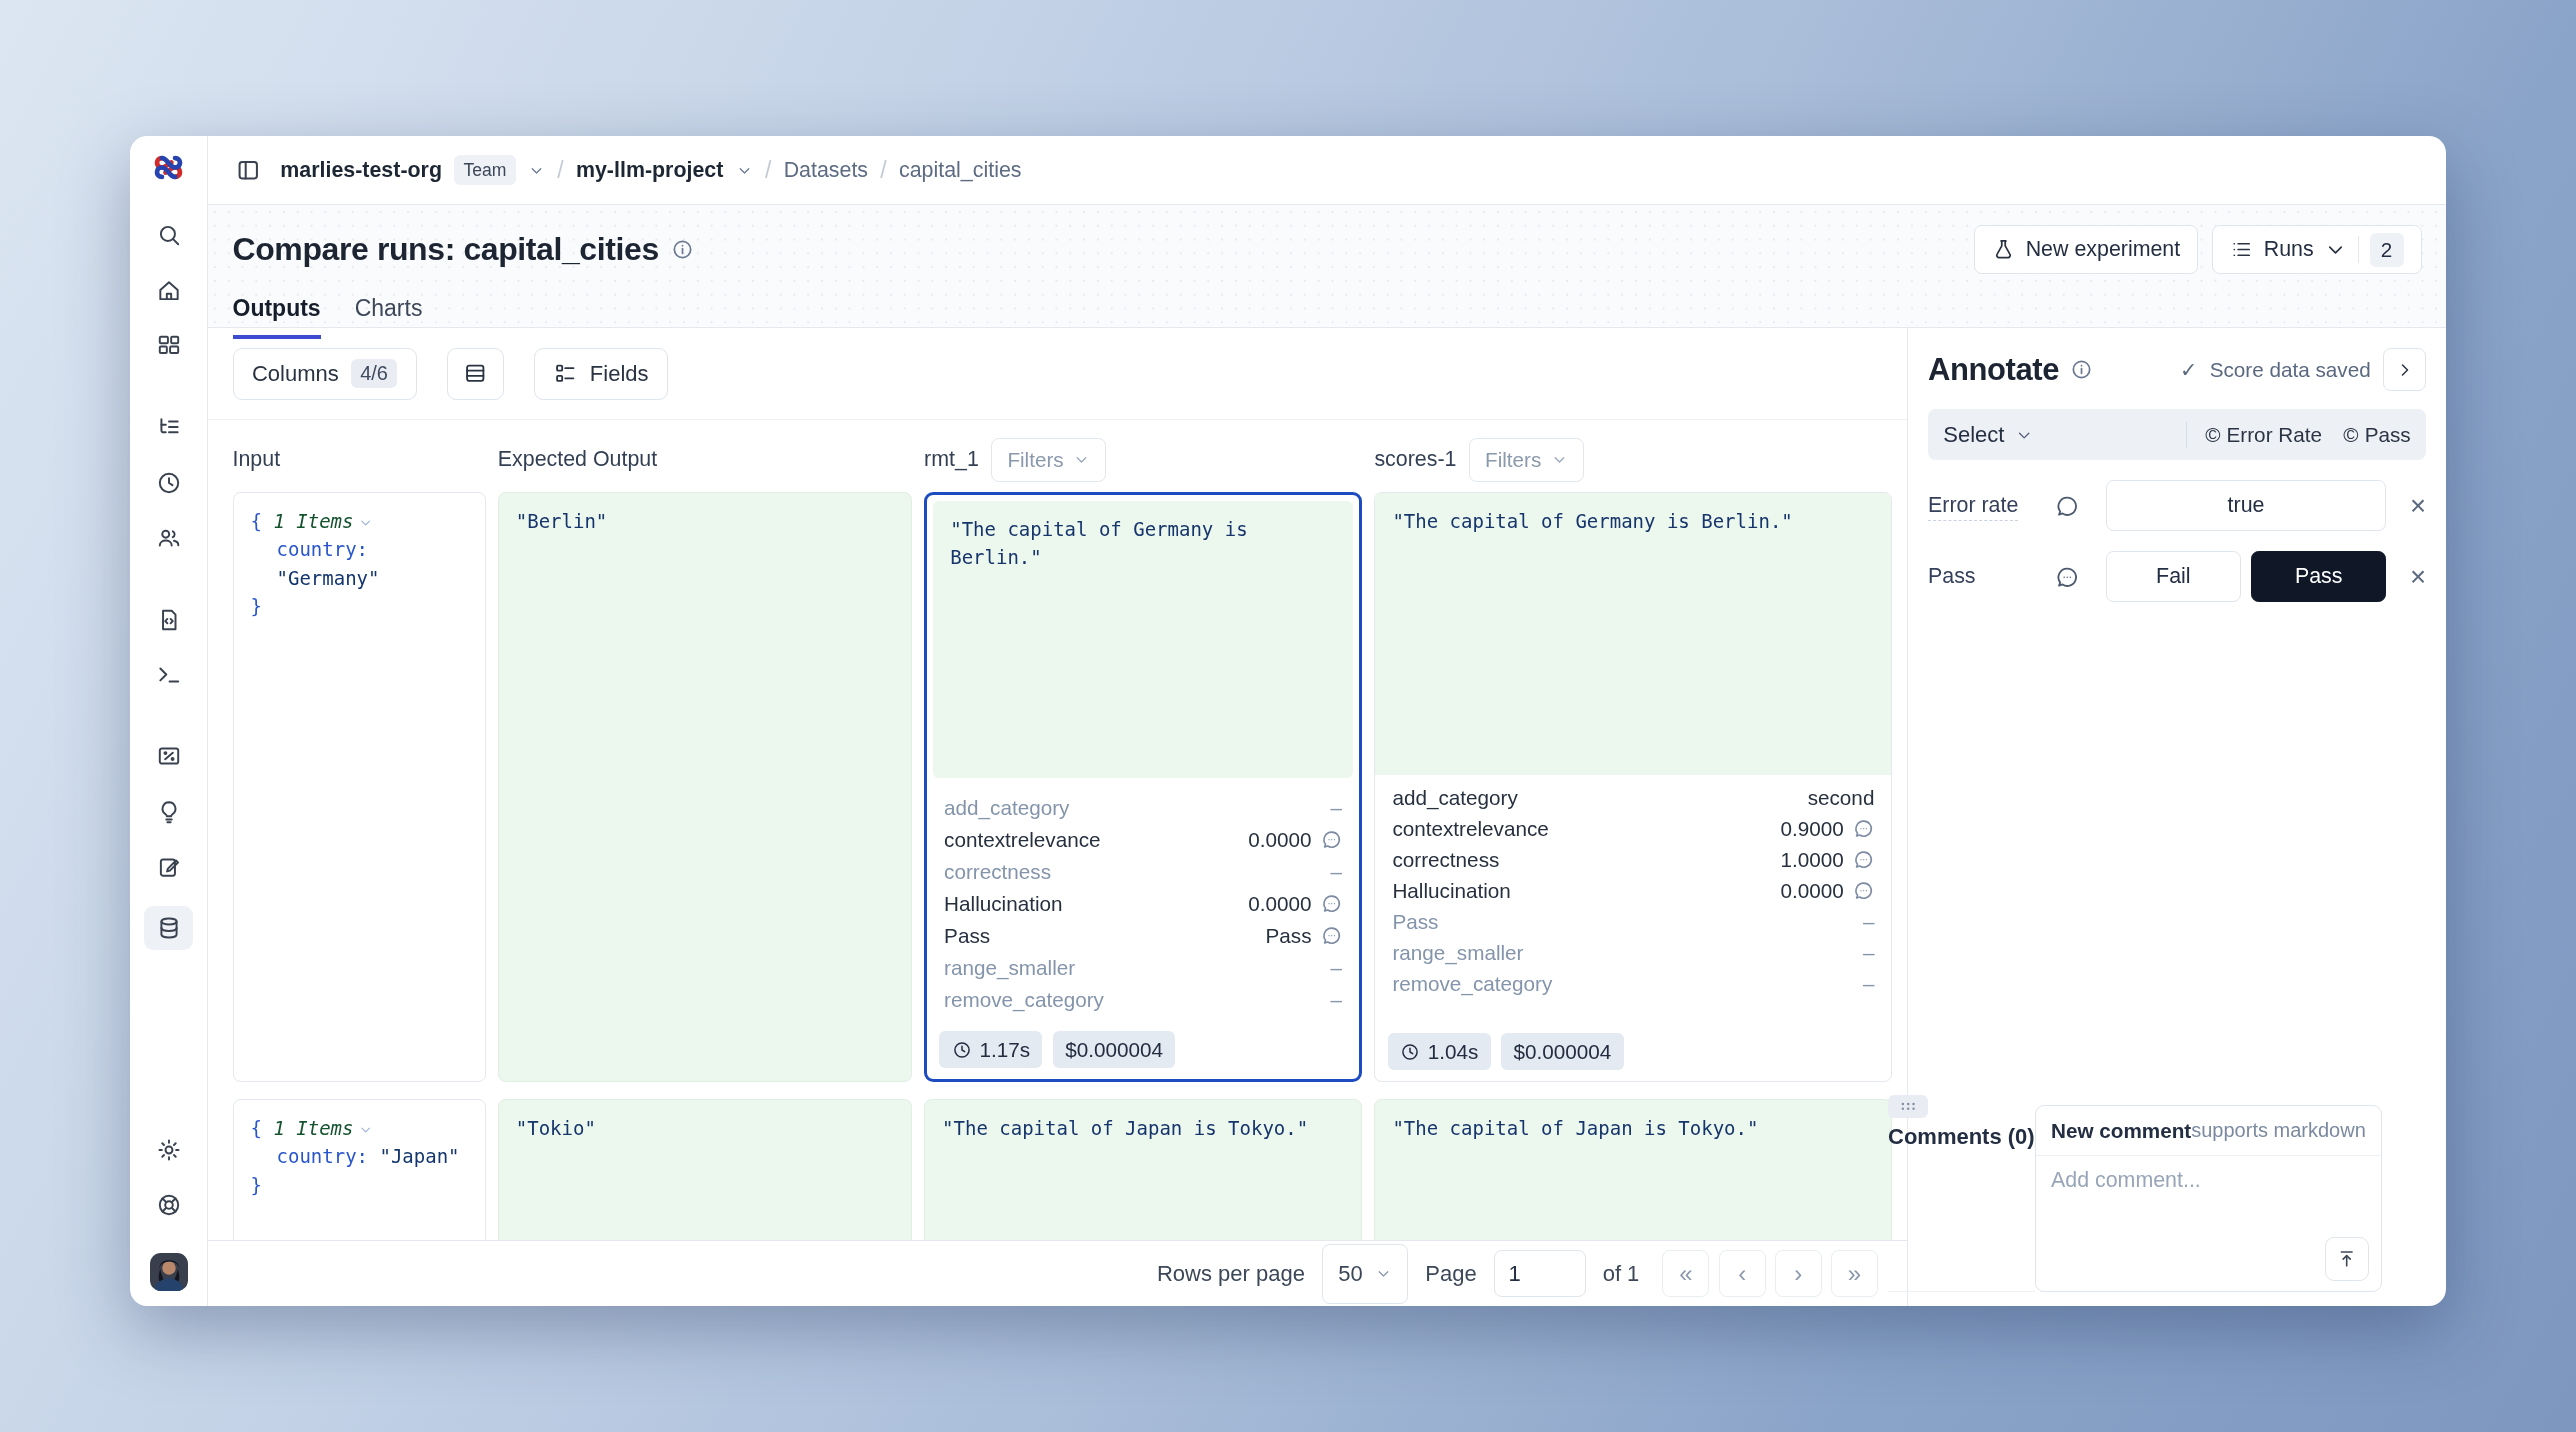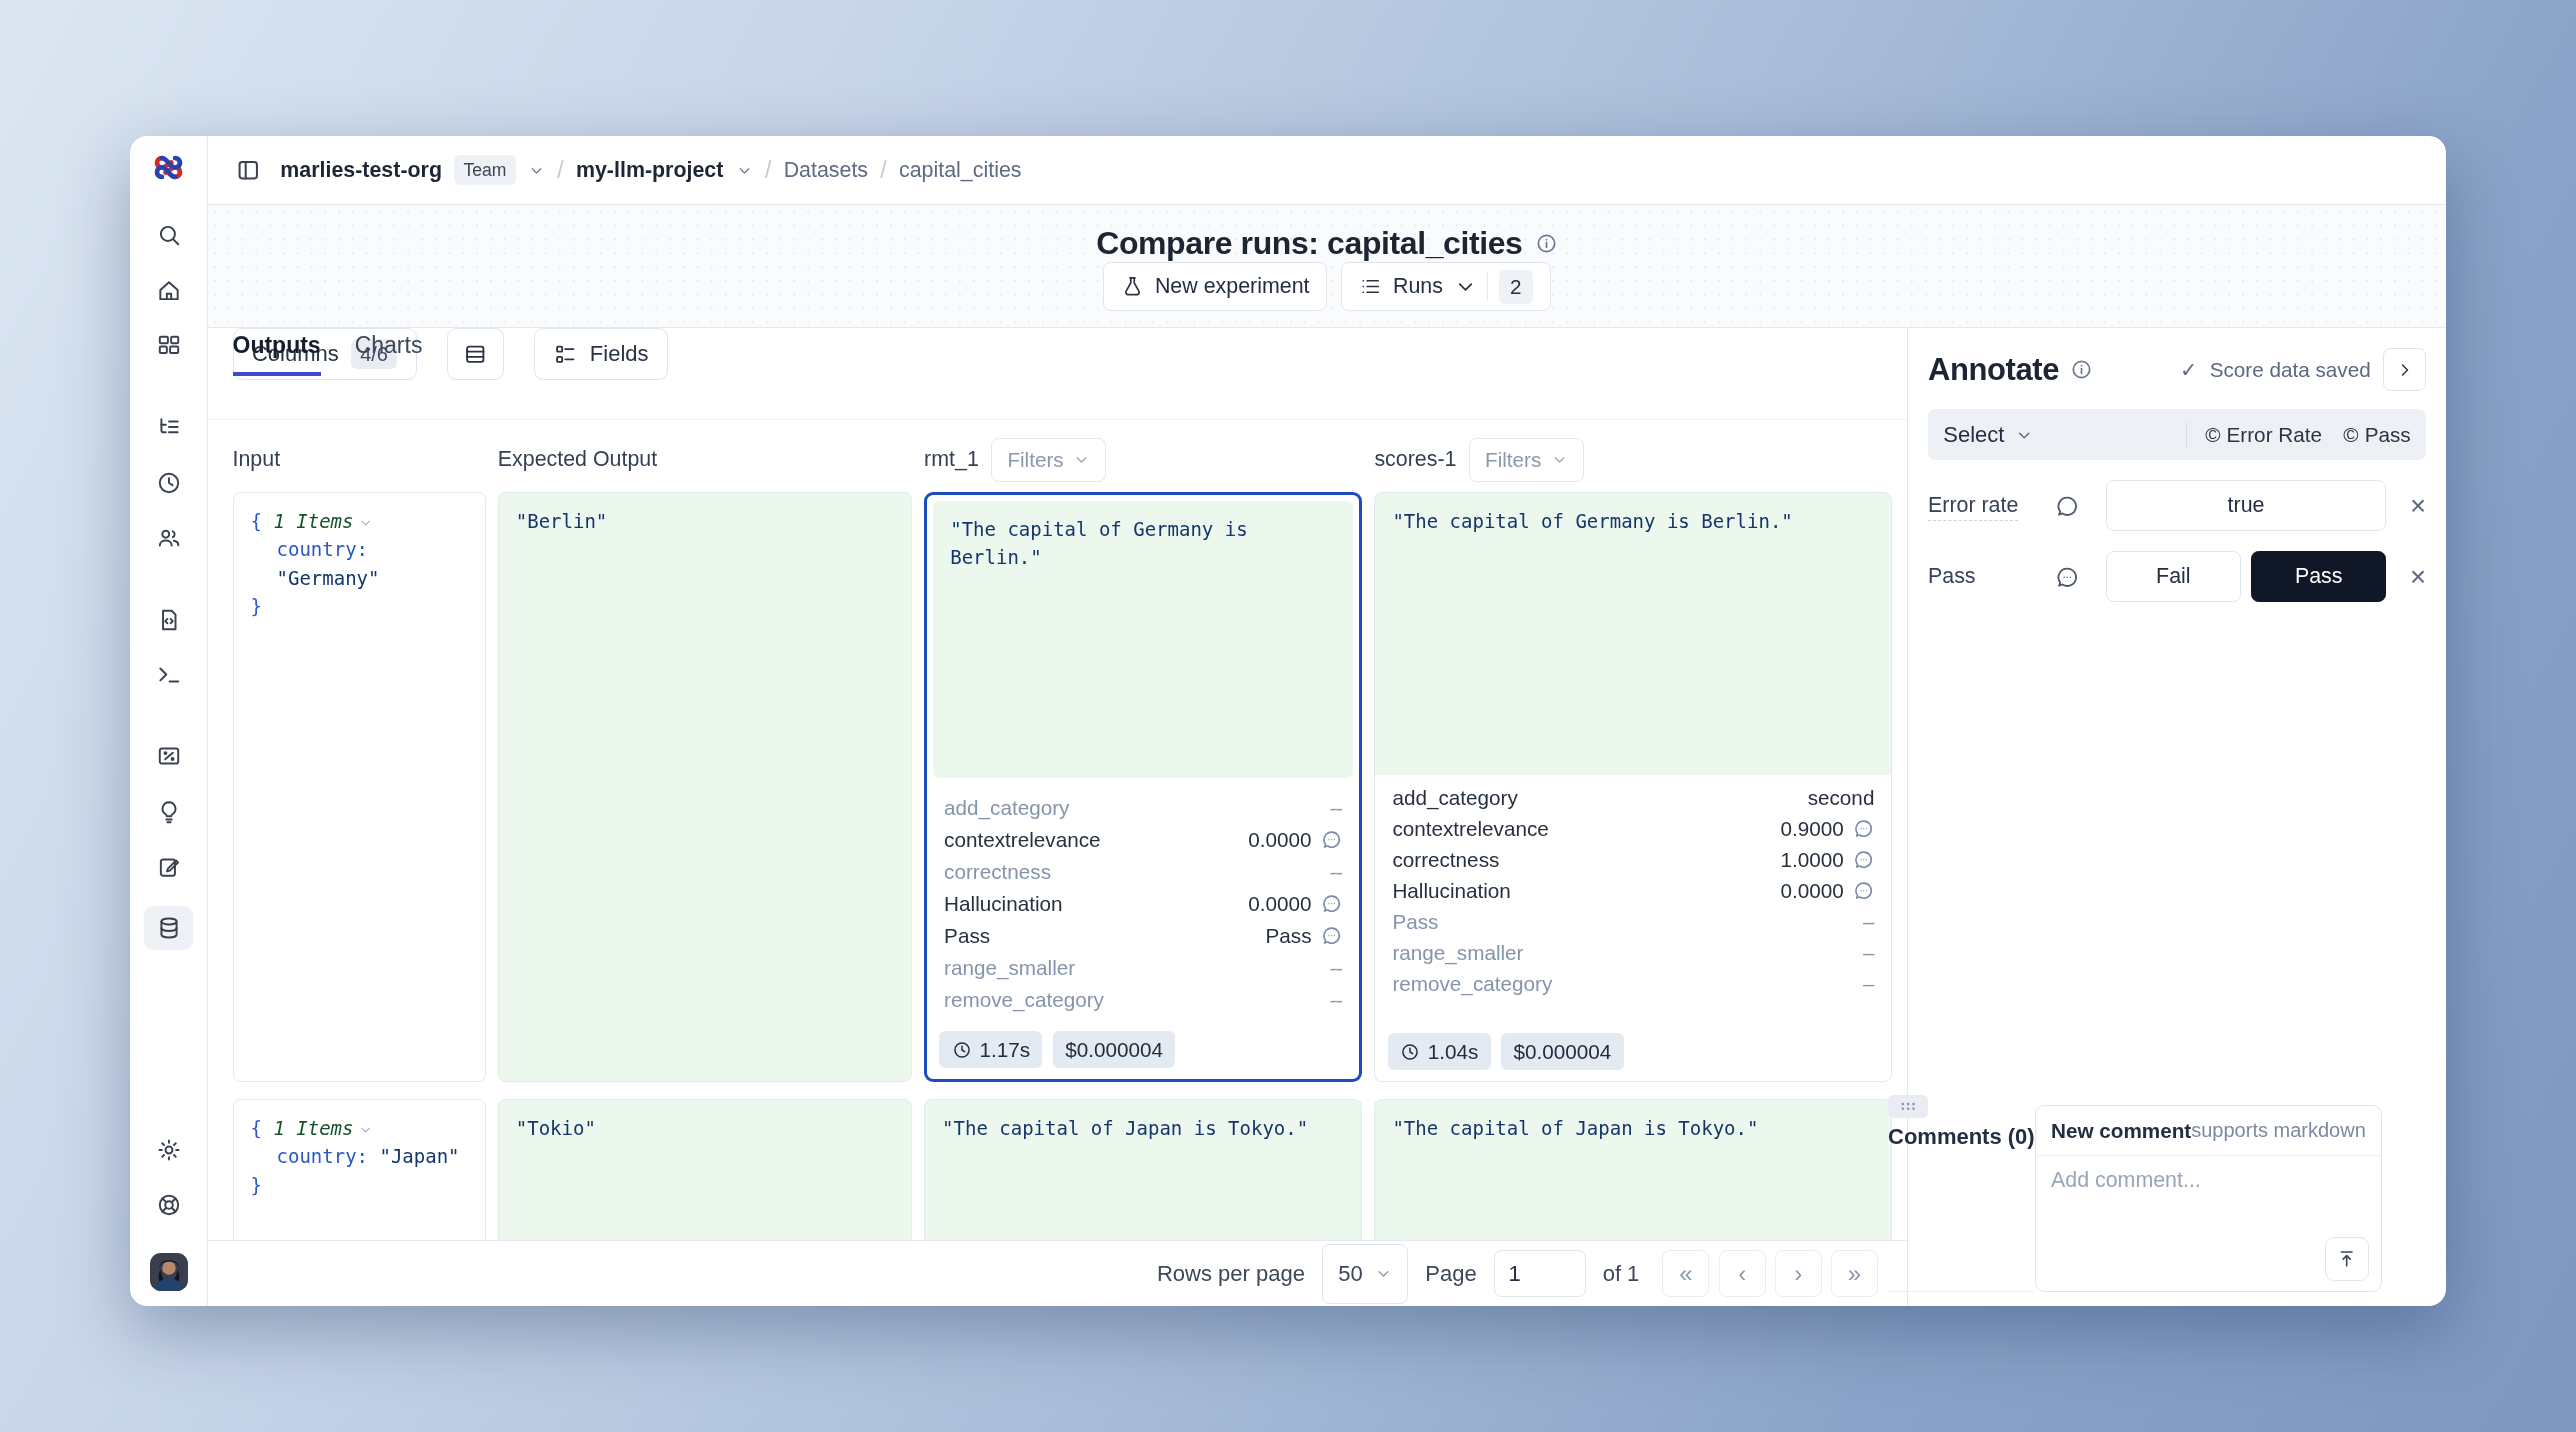--- a/index.html
+++ b/index.html
@@ -35,36 +35,36 @@
   .crumb-dim{ color:#5d6b83; }
   .badge-team{ background:#eef1f6; color:#3c4758; font-size:17.6px; padding:4.6px 9.2px; border-radius:6.1px; }
   .slash{ color:#c3cbd7; font-size:23px; font-weight:300; }
   .chev{ color:#6b7892; display:inline-flex; } .chev svg{ width:17px; height:17px; }
   
   .header-band{
     height:123px; flex:0 0 123px; border-bottom:0.8px solid #e5e9ef; background-color:#fafbfd;
     background-image:radial-gradient(circle,#e7ebf1 1.5px,transparent 1.5px); background-size:13.8px 13.8px;
     padding:20px 24.5px 0 24.5px; position:relative;
   }
-  .title-row{ display:flex; align-items:center; justify-content:space-between;flex-direction:column; }
+  .title-row{ display:flex; align-items:center; justify-content:space-between; }
   .title-left{ display:flex; align-items:center; gap:12.3px; }
   .page-title{ font-size:32px; font-weight:700; color:#1d2533; letter-spacing:-0.4px; }
   .info-ic{ color:#6b7892; display:inline-flex; } .info-ic svg{ width:23px; height:23px; }
   .actions{ display:flex; align-items:center; gap:13.8px; }
   .btn{ background:#fff; border:0.8px solid #dfe5ec; border-radius:7.7px; height:49px; display:flex; align-items:center; gap:10.7px; padding:0 17px; font-size:21.4px; color:#242e42; cursor:pointer; }
   .btn svg{ width:23px; height:23px; color:#2a3342; }
   .runs-count{ background:#eef1f6; border-radius:6.1px; min-width:34px; height:34px; display:flex; align-items:center; justify-content:center; font-size:20.7px; }
   .vdiv{ width:0.8px; height:27.6px; background:#e3e8ee; }
   .tabs{ display:flex; gap:34px; margin-top:21.4px; }
   .tab{ font-size:23px; color:#3c4758; padding-bottom:12.3px; cursor:pointer; }
   .tab.active{ color:#171e2b; font-weight:700; border-bottom:4.6px solid #3d4bd0; }
   
   .lower{ flex:1; display:flex; min-height:0; }
   .content{ flex:1; min-width:0; display:flex; flex-direction:column; }
-  .toolbar{ height:92px; flex:0 0 92px; border-bottom:0.8px solid #eef1f5; display:flex; gap:30px; padding:0 24.5px; }
+  .toolbar{ height:92px; flex:0 0 92px; border-bottom:0.8px solid #eef1f5; display:flex; align-items:center; gap:30px; padding:0 24.5px; }
   .tbtn{ background:#fff; border:0.8px solid #dfe5ec; border-radius:9.2px; height:52px; display:flex; align-items:center; gap:12.3px; padding:0 18.4px; font-size:22px; color:#2a3342; cursor:pointer; }
   .tbtn svg{ width:24.5px; height:24.5px; color:#2a3342; }
   .count-badge{ background:#e9edf3; border-radius:6.1px; padding:3.1px 9.2px; font-size:20px; color:#3e4a5e; }
   .tbtn.icon-only{ padding:0 15.3px; }
   
   .grid{ flex:1; min-height:0; overflow:hidden; padding:12.3px 0 0 24.5px; }
   .ghead{ display:flex; gap:12.3px; align-items:center; height:55px; font-size:21.4px; color:#333f53; }
   .col-input{ width:253px; flex:0 0 253px; }
   .col-exp{ width:414px; flex:0 0 414px; }
   .col-run1{ width:438px; flex:0 0 438px; }

